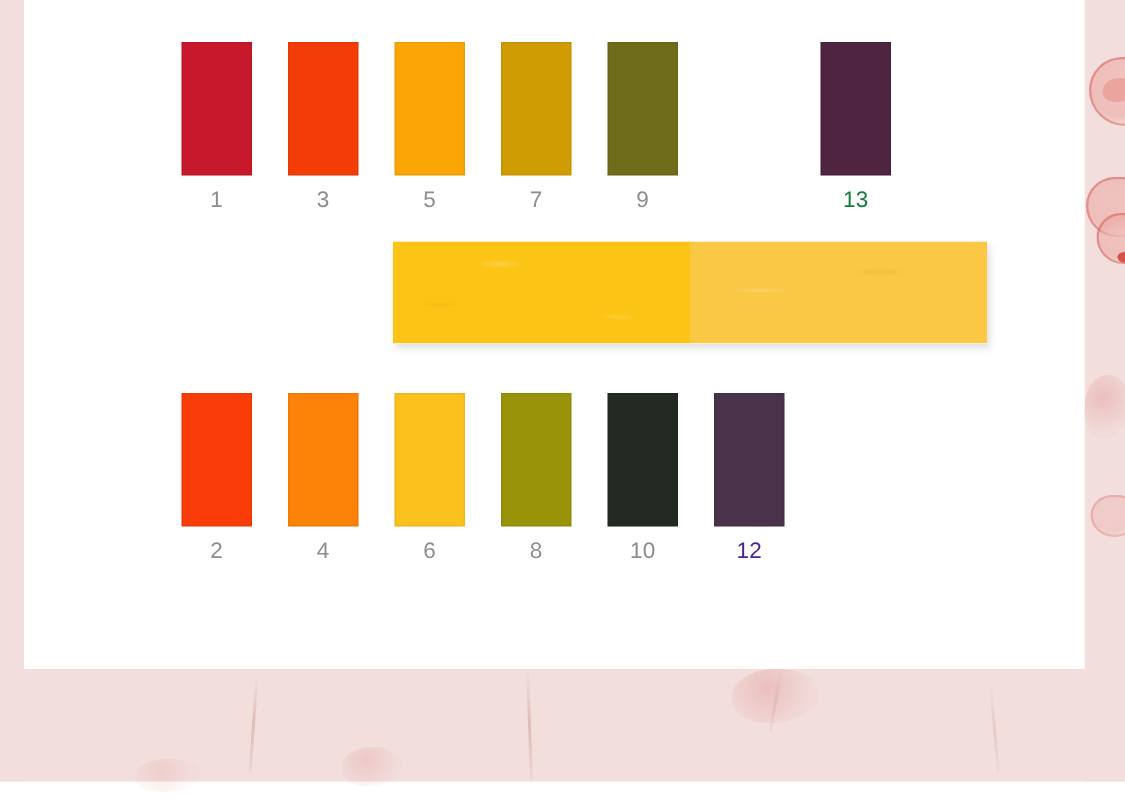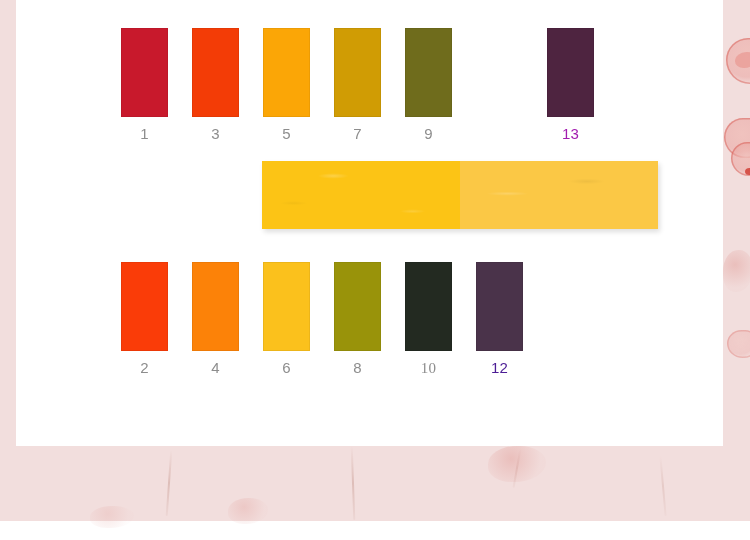--- a/index.html
+++ b/index.html
@@ -177,21 +177,21 @@
         <div class="swatch-cell" style="left: 318px;">
           <div class="swatch-chip" style="background: rgb(208, 156, 4);"></div>
           <div class="swatch-label" style="color: rgb(141, 141, 141);">7</div>
         </div>
         <div class="swatch-cell" style="left: 389px;">
           <div class="swatch-chip" style="background: rgb(111, 108, 28);"></div>
           <div class="swatch-label" style="color: rgb(141, 141, 141);">9</div>
         </div>
         <div class="swatch-cell" style="left: 531px;">
           <div class="swatch-chip" style="background: rgb(78, 36, 64);"></div>
-          <div class="swatch-label" style="color: #a21caf;">13</div>
+          <div class="swatch-label" style="color: #15803d;">13</div>
         </div>
       </div>
 
     <div id="fabric-strip">
       <div class="fabric-half" id="fabric-left-half" style="background: rgb(252, 196, 21);"></div>
       <div class="fabric-half" id="fabric-right-half" style="background: rgb(251, 200, 69);"></div>
       <div class="fabric-texture"></div>
     </div>
 
     <div class="swatch-row" id="row-even">
@@ -204,21 +204,21 @@
           <div class="swatch-label" style="color: rgb(141, 141, 141);">4</div>
         </div>
         <div class="swatch-cell" style="left: 247px;">
           <div class="swatch-chip" style="background: rgb(251, 193, 28);"></div>
           <div class="swatch-label" style="color: rgb(141, 141, 141);">6</div>
         </div>
         <div class="swatch-cell" style="left: 318px;">
           <div class="swatch-chip" style="background: rgb(153, 147, 10);"></div>
           <div class="swatch-label" style="color: rgb(141, 141, 141);">8</div>
         </div>
-        <div class="swatch-cell" style="left: 389px; font-family: Liberation Serif, serif;">
+        <div class="swatch-cell" style="left: 389px;">
           <div class="swatch-chip" style="background: rgb(35, 42, 33);"></div>
           <div class="swatch-label" style="color: rgb(141, 141, 141);">10</div>
         </div>
         <div class="swatch-cell" style="left: 460px;">
           <div class="swatch-chip" style="background: rgb(74, 51, 74);"></div>
           <div class="swatch-label" style="color: #4c1d95;">12</div>
         </div>
       </div>
 
   </div>

